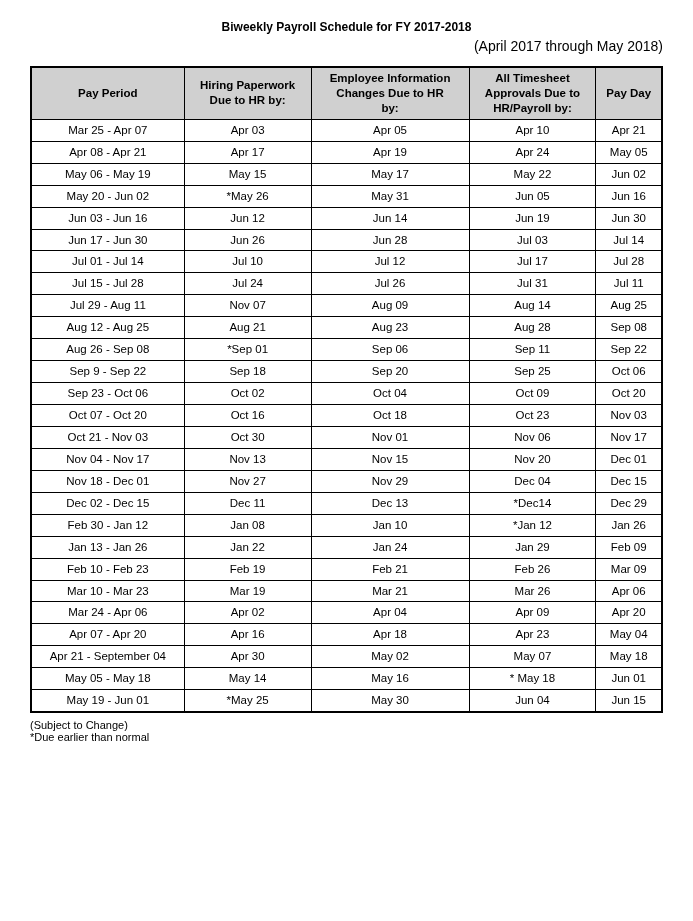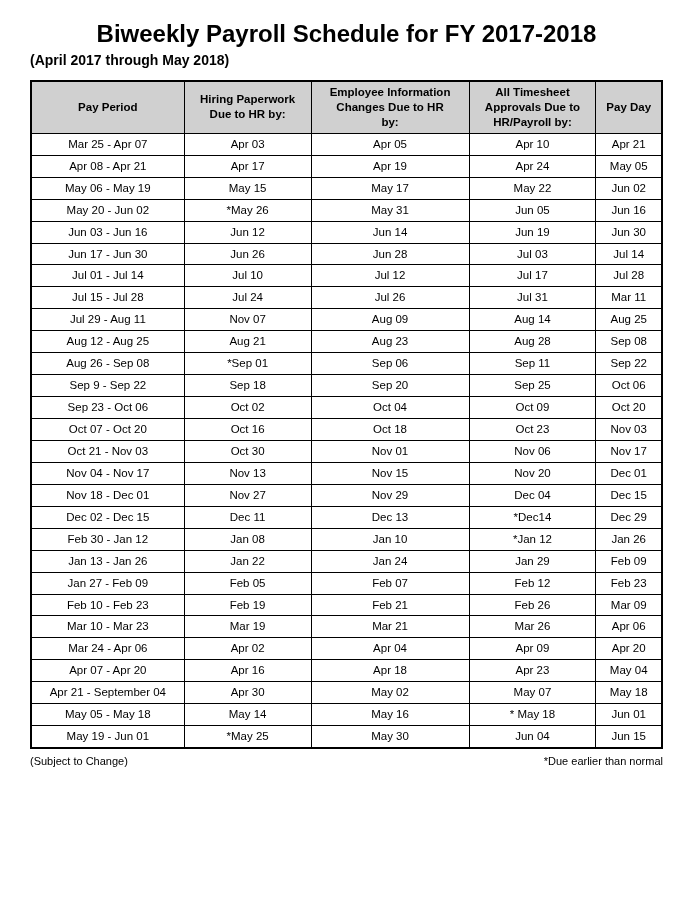--- a/index.html
+++ b/index.html
@@ -7,28 +7,28 @@
       font-family: Arial, sans-serif;
       background: #fff;
       width: 693px;
       min-height: 921px;
       padding: 20px 30px;
       font-size: 12px;
       color: #000;
     }
     h1 {
       text-align: center;
-      font-size: 24px;
+      font-size: 12px;
       font-weight: bold;
       margin-bottom: 4px;
     }
     h2 {
-      text-align: left;
+      text-align: right;
       font-size: 14px;
-      font-weight: bold;
+      font-weight: normal;
       margin-bottom: 12px;
     }
     table {
       width: 100%;
       border-collapse: collapse;
       border: 2px solid #000;
     }
     th, td {
       border: 1px solid #000;
       text-align: center;
@@ -48,20 +48,21 @@
       background-color: #fff;
     }
     tbody tr:nth-child(even) {
       background-color: #fff;
     }
     .footer {
       display: flex;
       justify-content: space-between;
       margin-top: 6px;
       font-size: 11px;
+      flex-direction: column;
     }
   </style>
 </head>
 <body>
 
 <h1>Biweekly Payroll Schedule for FY 2017-2018</h1>
 <h2>(April 2017 through May 2018)</h2>
 
 <table>
   <thead>
@@ -121,21 +122,21 @@
         <td>Jul 10</td>
         <td>Jul 12</td>
         <td>Jul 17</td>
         <td>Jul 28</td>
       </tr>
       <tr>
         <td>Jul 15 - Jul 28</td>
         <td>Jul 24</td>
         <td>Jul 26</td>
         <td>Jul 31</td>
-        <td>Mar 11</td>
+        <td>Jul 11</td>
       </tr>
       <tr>
         <td>Jul 29 - Aug 11</td>
         <td>Nov 07</td>
         <td>Aug 09</td>
         <td>Aug 14</td>
         <td>Aug 25</td>
       </tr>
       <tr>
         <td>Aug 12 - Aug 25</td>
@@ -208,27 +209,20 @@
         <td>Jan 26</td>
       </tr>
       <tr>
         <td>Jan 13 - Jan 26</td>
         <td>Jan 22</td>
         <td>Jan 24</td>
         <td>Jan 29</td>
         <td>Feb 09</td>
       </tr>
       <tr>
-        <td>Jan 27 - Feb 09</td>
-        <td>Feb 05</td>
-        <td>Feb 07</td>
-        <td>Feb 12</td>
-        <td>Feb 23</td>
-      </tr>
-      <tr>
         <td>Feb 10 - Feb 23</td>
         <td>Feb 19</td>
         <td>Feb 21</td>
         <td>Feb 26</td>
         <td>Mar 09</td>
       </tr>
       <tr>
         <td>Mar 10 - Mar 23</td>
         <td>Mar 19</td>
         <td>Mar 21</td>

